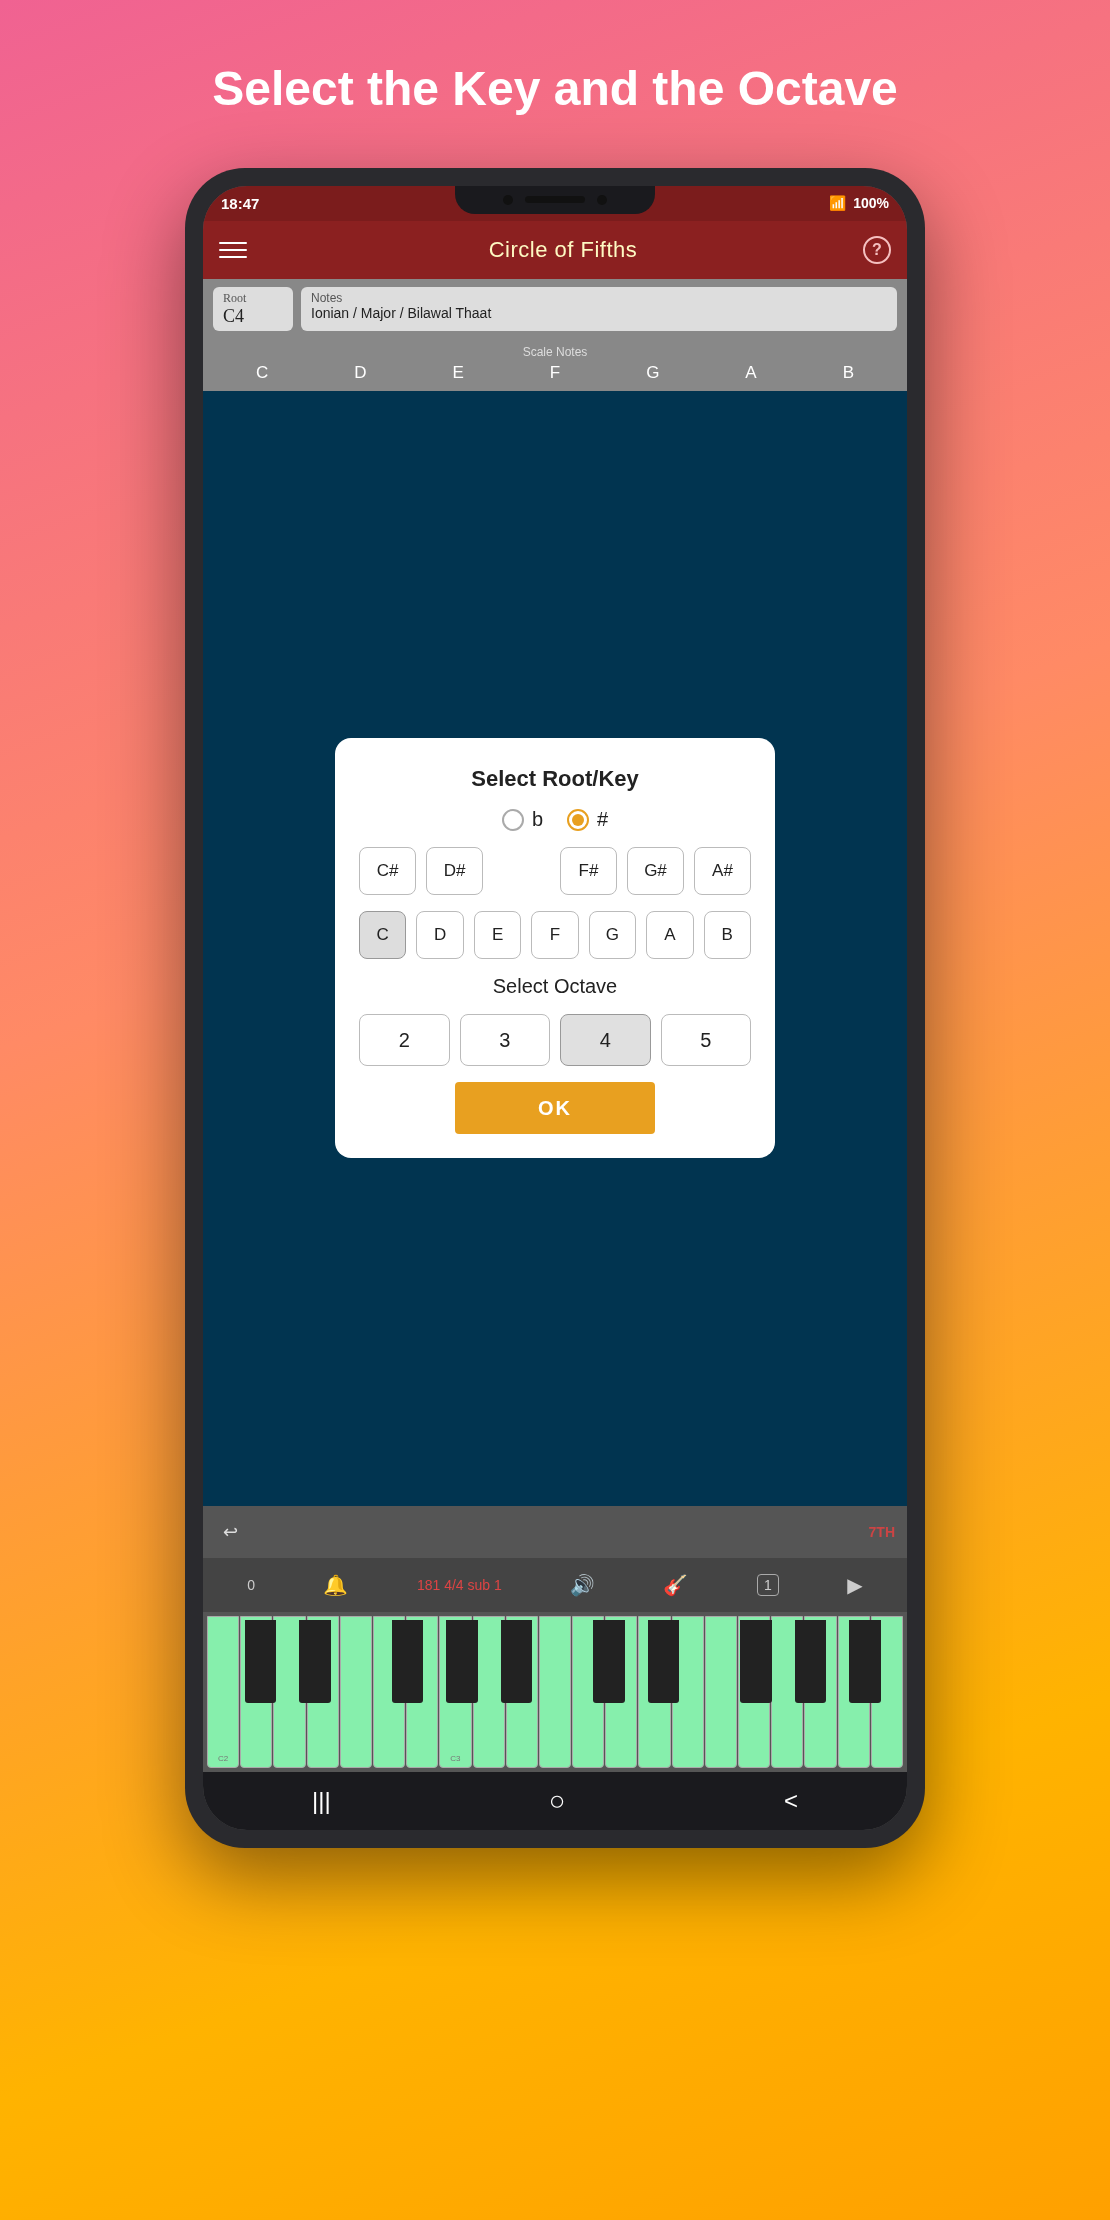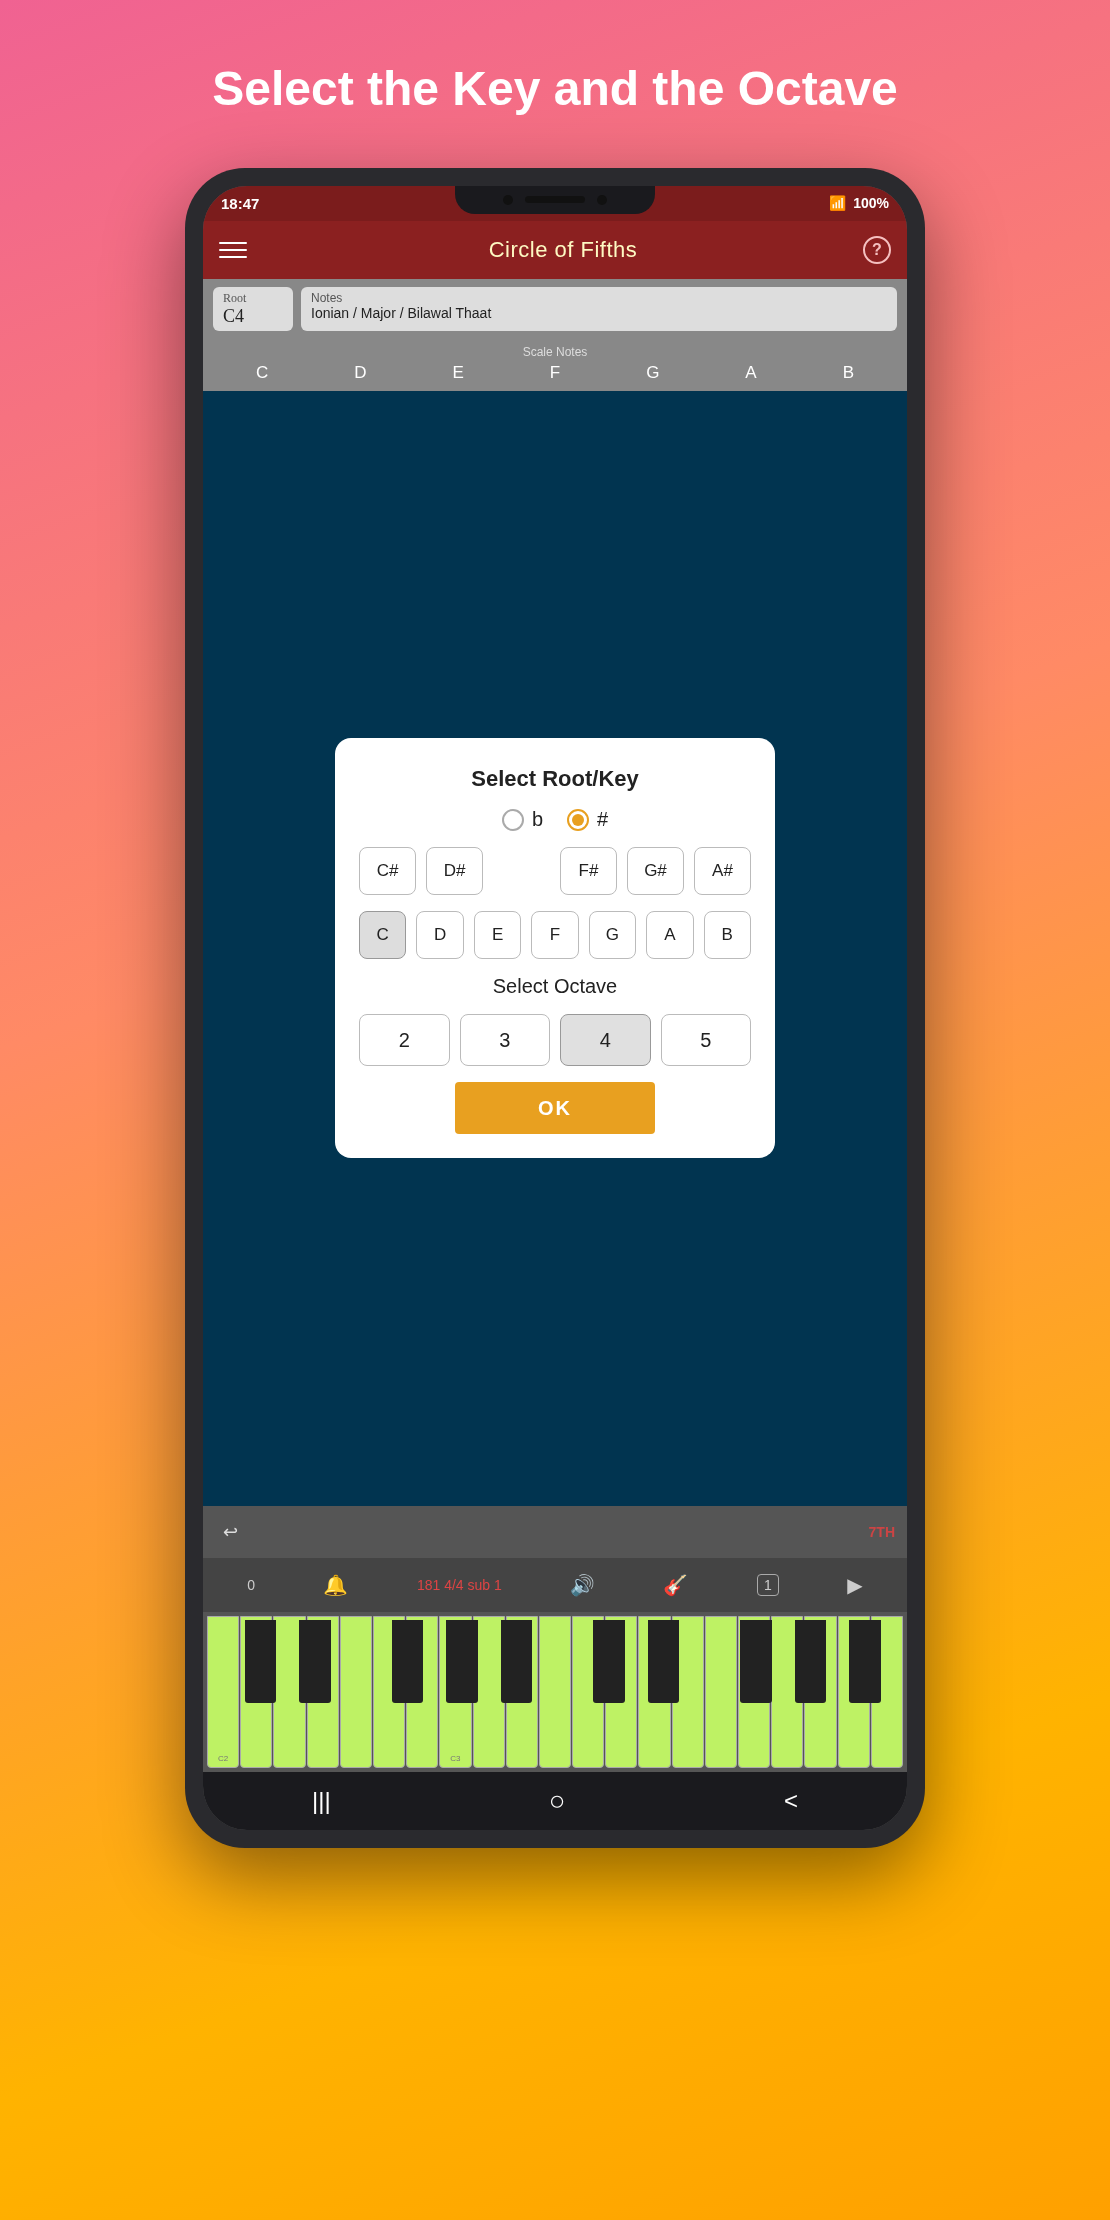--- a/index.html
+++ b/index.html
@@ -279,21 +279,21 @@
     .piano-strip {
       background: #555;
       height: 160px;
       flex-shrink: 0;
       padding: 4px 0;
       position: relative;
       overflow: hidden;
     }
     .white-key {
       flex: 1;
-      background: #bef264;
+      background: #86efac;
       border: 1px solid #aaa;
       border-radius: 0 0 4px 4px;
       position: relative;
       min-width: 18px;
     }
 
     
     .transport-bar {
       background: #444;
       height: 54px;

